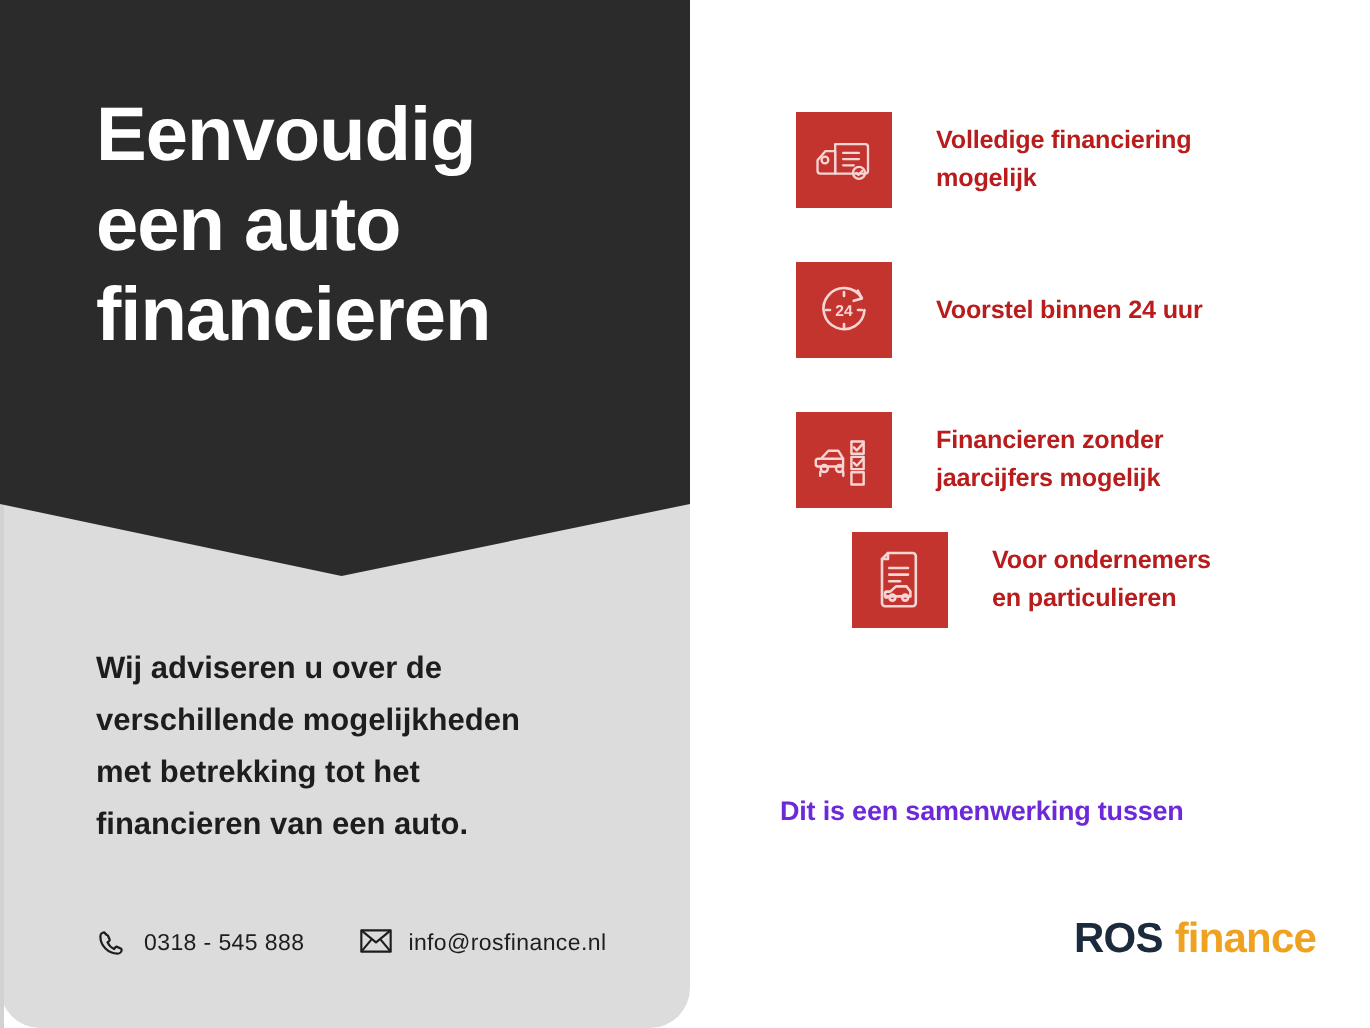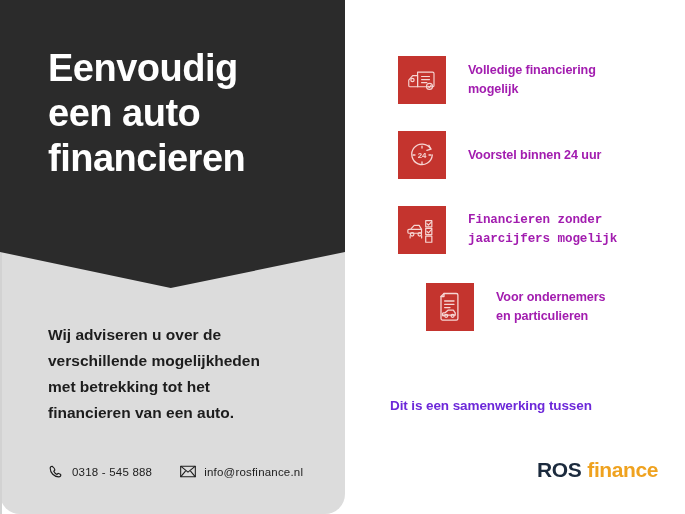--- a/index.html
+++ b/index.html
@@ -110,38 +110,38 @@
 
   .feature {
     position: absolute;
     left: 53px;
     display: flex;
     align-items: center;
     gap: 22px;
   }
   .feature-0 { top: 56px; }
   .feature-1 { top: 131px; }
-  .feature-2 { top: 206px; font-family: Liberation Mono, monospace; }
-  .feature-3 { top: 283px; padding-left: 28px; }
+  .feature-2 { top: 206px; }
+  .feature-3 { top: 266px; padding-left: 28px; }
 
   .feature-icon {
     width: 48px;
     height: 48px;
     background: #c4342e;
     flex: 0 0 auto;
     display: flex;
     align-items: center;
     justify-content: center;
   }
   .feature-icon svg { display: block; }
   .feature-label {
     font-size: 12.6px;
     line-height: 19px;
     font-weight: bold;
-    color: #a21caf;
+    color: #b91c1c;
     white-space: pre-line;
     letter-spacing: -0.1px;
   }
 
   .partners-title {
     position: absolute;
     left: 45px;
     top: 398px;
     font-size: 13.5px;
     font-weight: bold;

